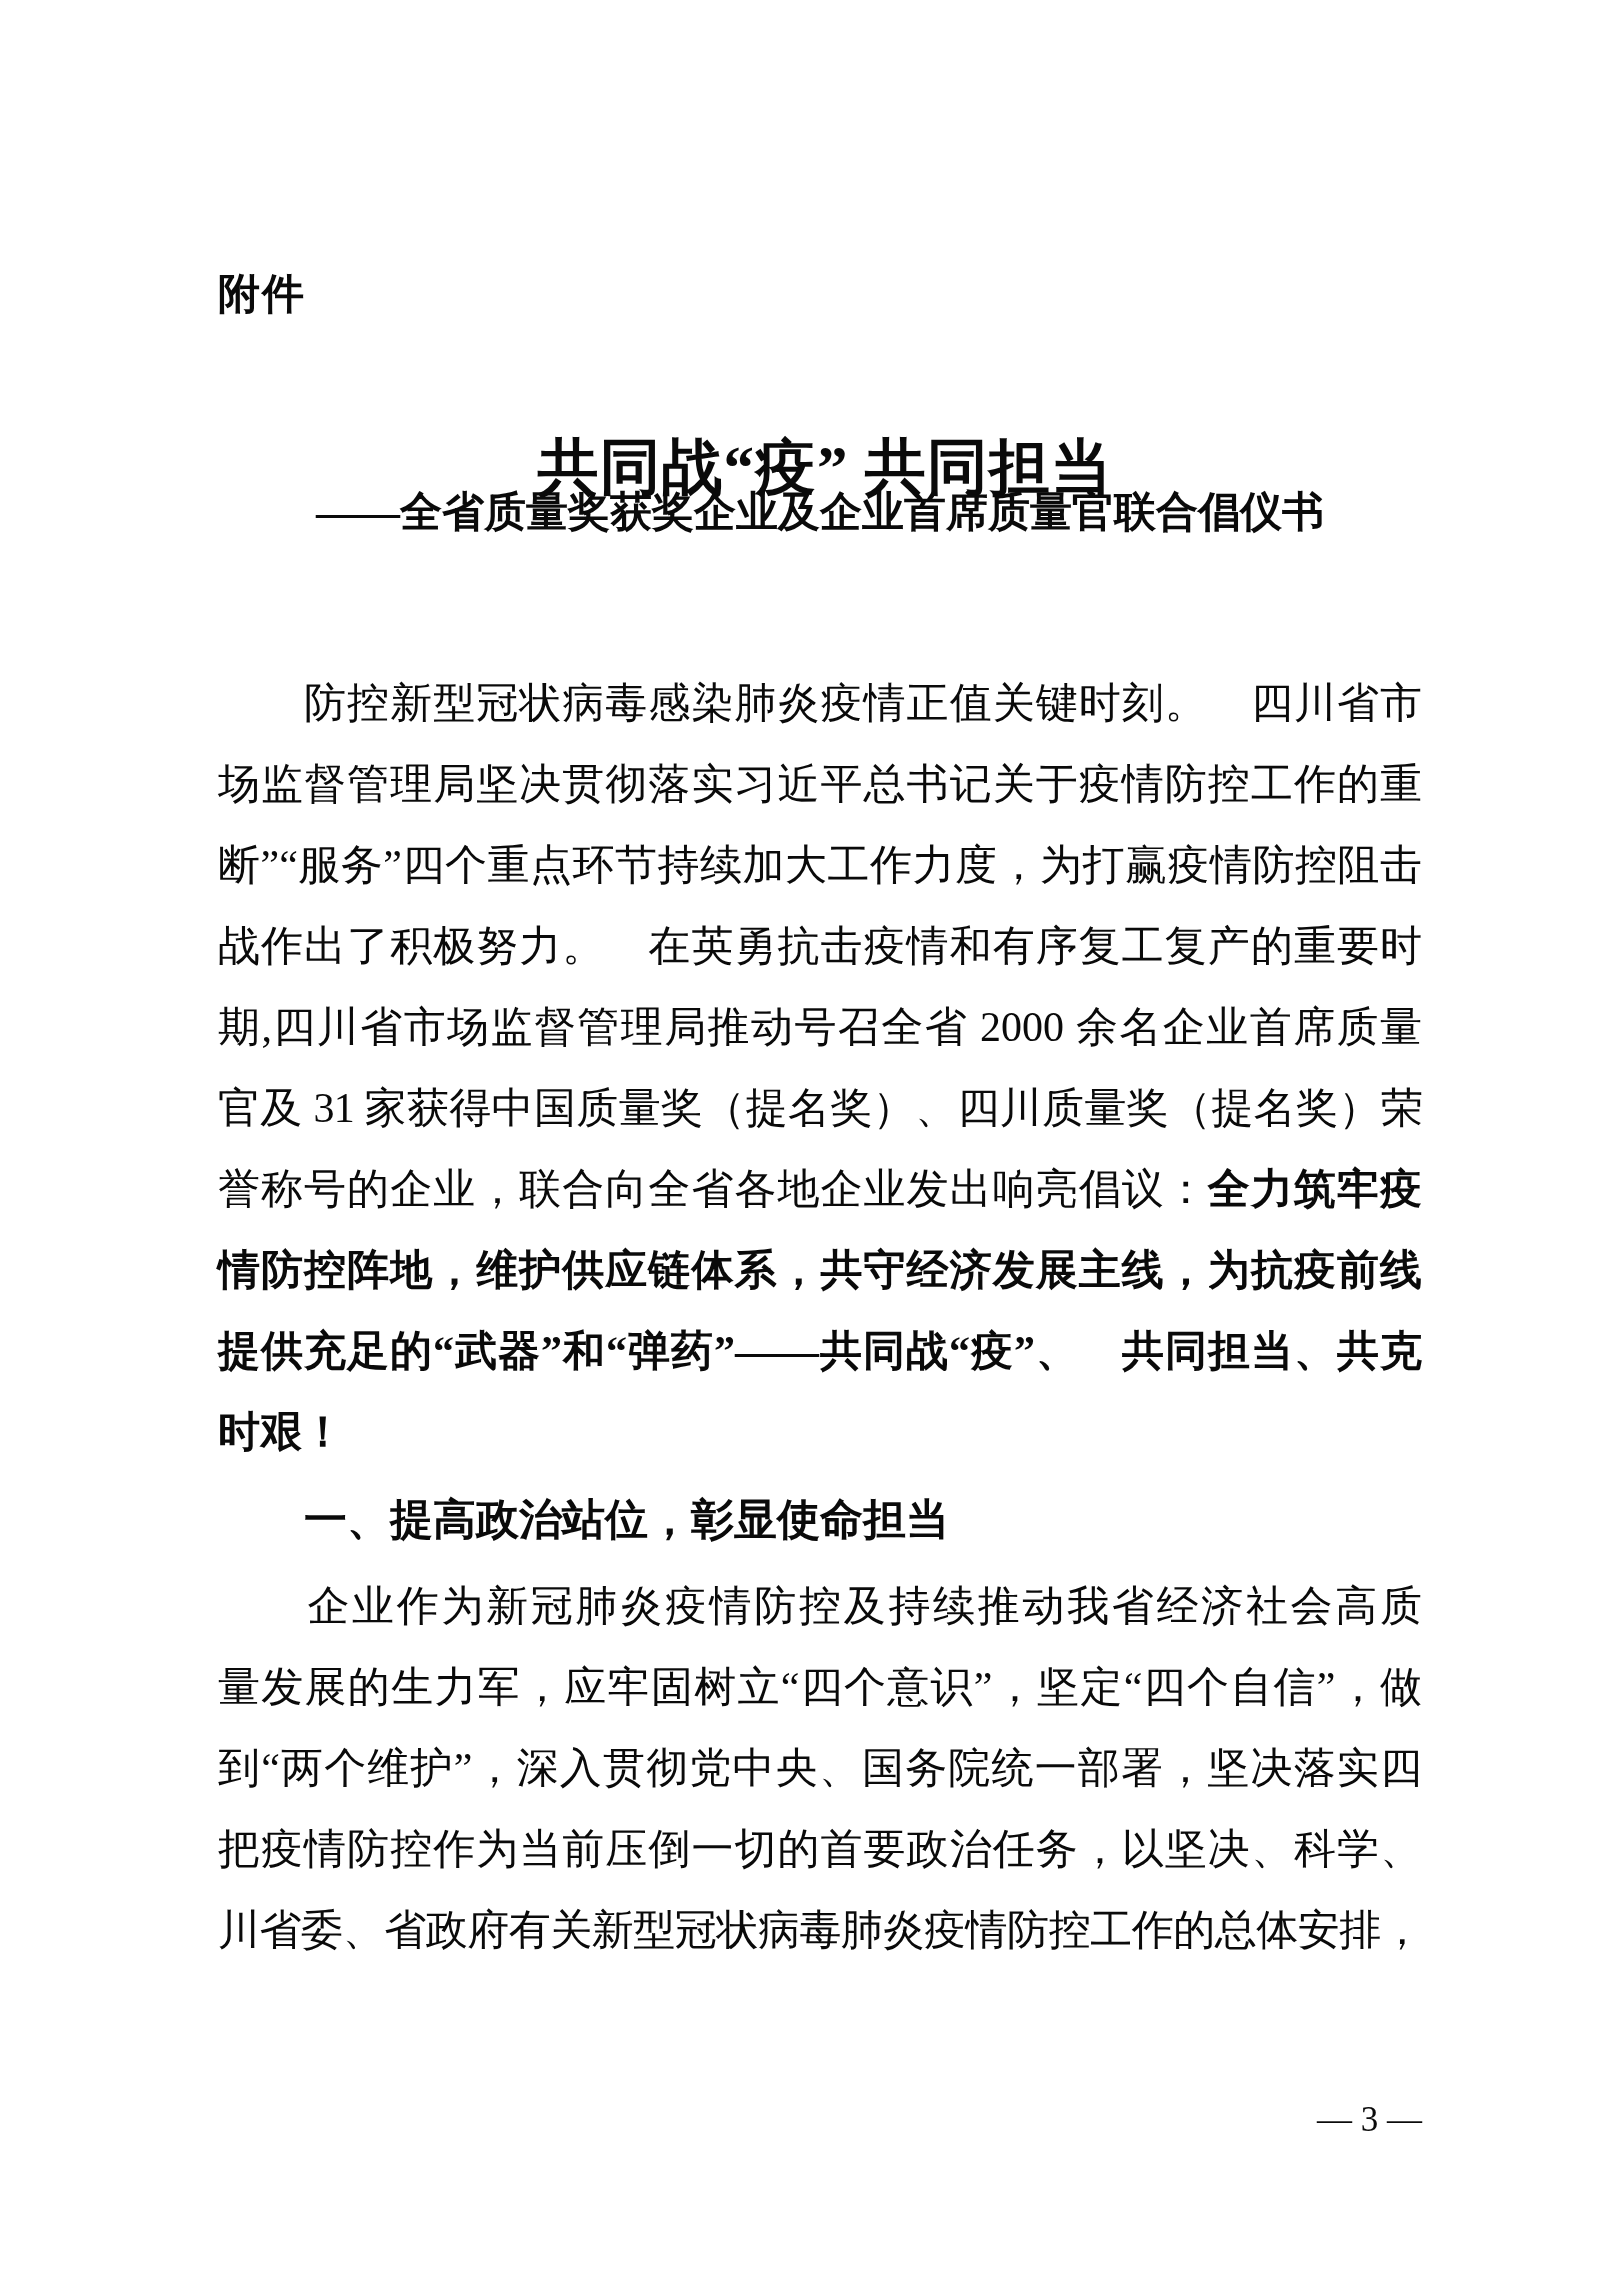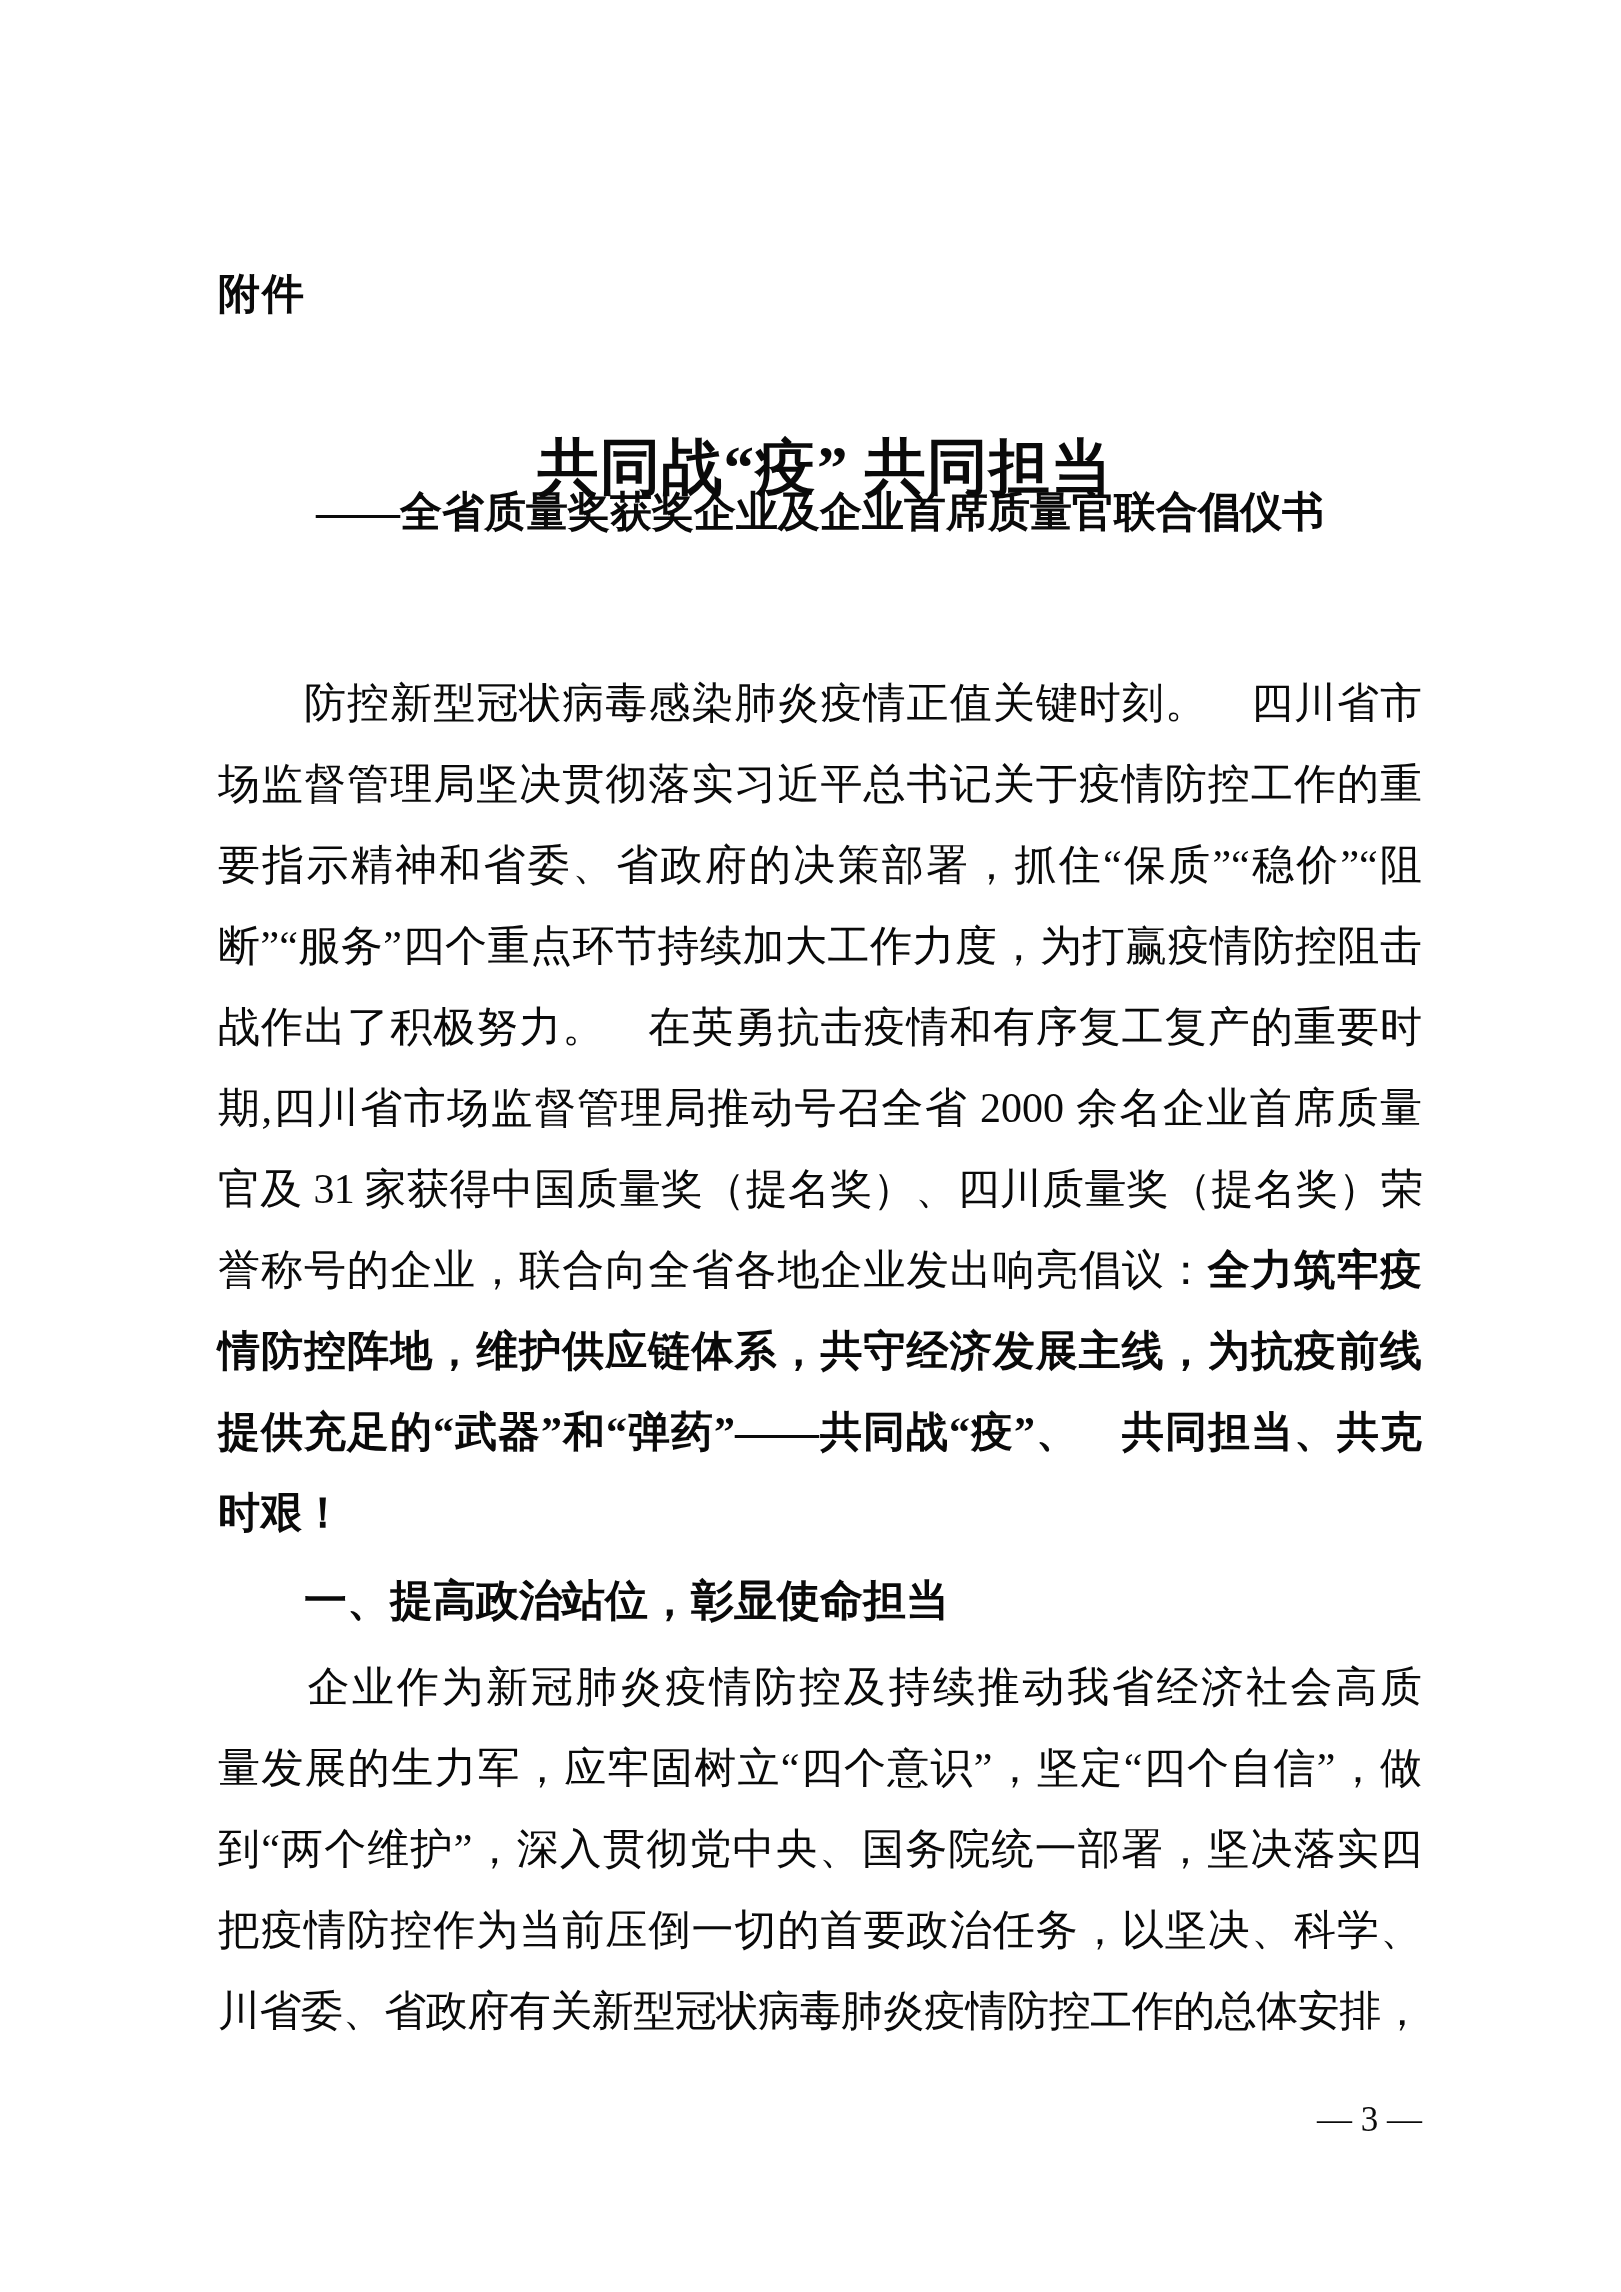--- a/index.html
+++ b/index.html
@@ -108,21 +108,20 @@
 
   <h1 class="title">共同战“疫” 共同担当</h1>
 
   <h2 class="subtitle">——全省质量奖获奖企业及企业首席质量官联合倡仪书</h2>
 
   <div class="body-block">
 
     <div class="para para-1">
         <div class="line"><span>　　防控新型冠状病毒感染肺炎疫情正值关键时刻。　四川省市</span></div>
         <div class="line"><span>场监督管理局坚决贯彻落实习近平总书记关于疫情防控工作的重</span></div>
-        <div class="line"><span>要指示精神和省委、省政府的决策部署，抓住“保质”“稳价”“阻</span></div>
         <div class="line"><span>断”“服务”四个重点环节持续加大工作力度，为打赢疫情防控阻击</span></div>
         <div class="line"><span>战作出了积极努力。　在英勇抗击疫情和有序复工复产的重要时</span></div>
         <div class="line"><span>期,四川省市场监督管理局推动号召全省 2000 余名企业首席质量</span></div>
         <div class="line tight"><span>官及 31 家获得中国质量奖（提名奖）、四川质量奖（提名奖）荣</span></div>
         <div class="line"><span>誉称号的企业，联合向全省各地企业发出响亮倡议：</span><span class="em">全力筑牢疫</span></div>
         <div class="line"><span class="em">情防控阵地，维护供应链体系，共守经济发展主线，为抗疫前线</span></div>
         <div class="line"><span class="em">提供充足的“武器”和“弹药”——共同战“疫”、　共同担当、共克</span></div>
         <div class="line last"><span class="em">时艰！</span></div>
       </div>
 

